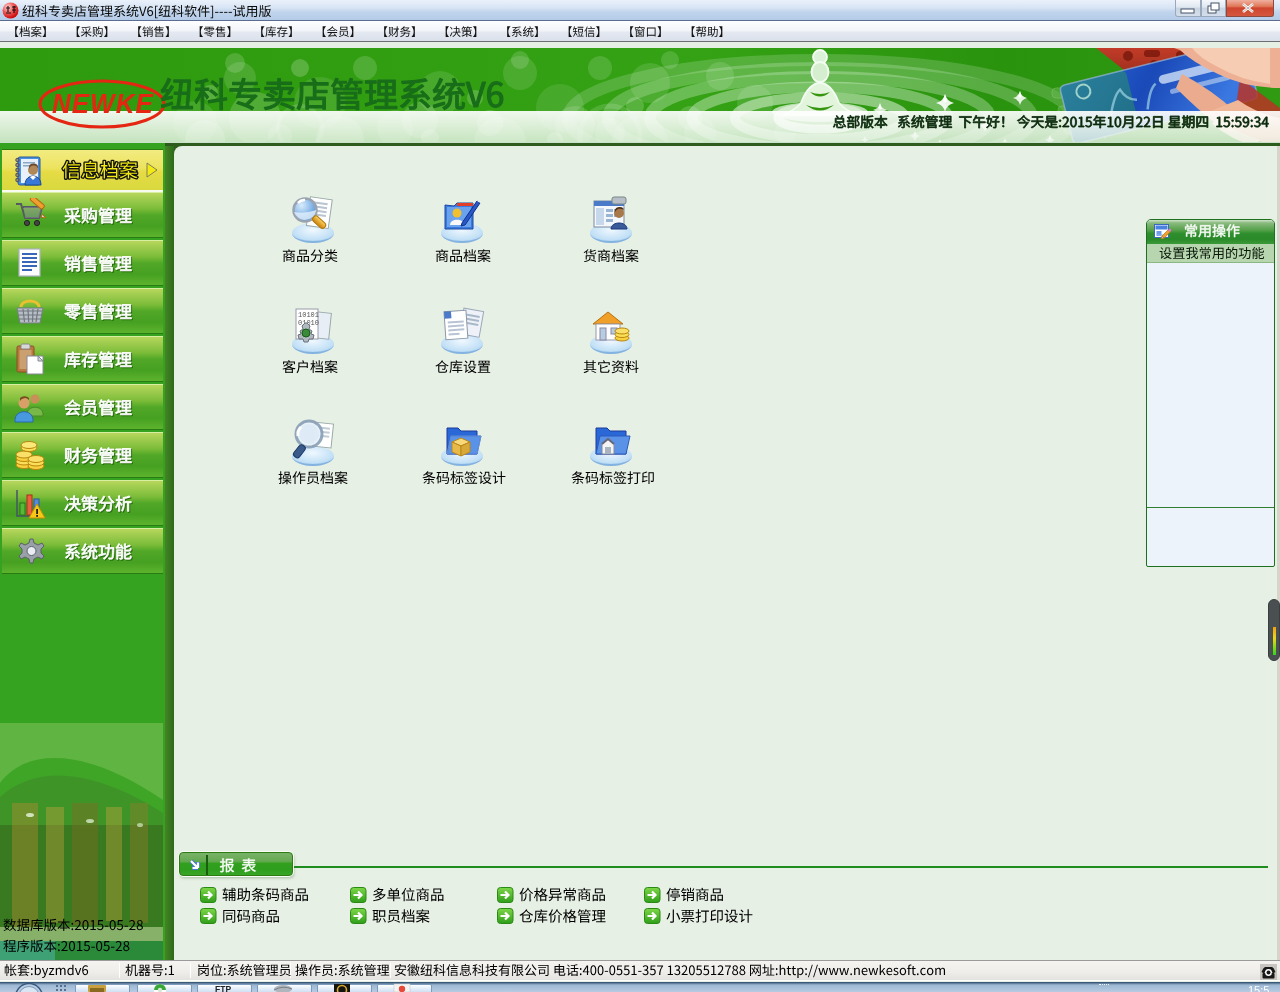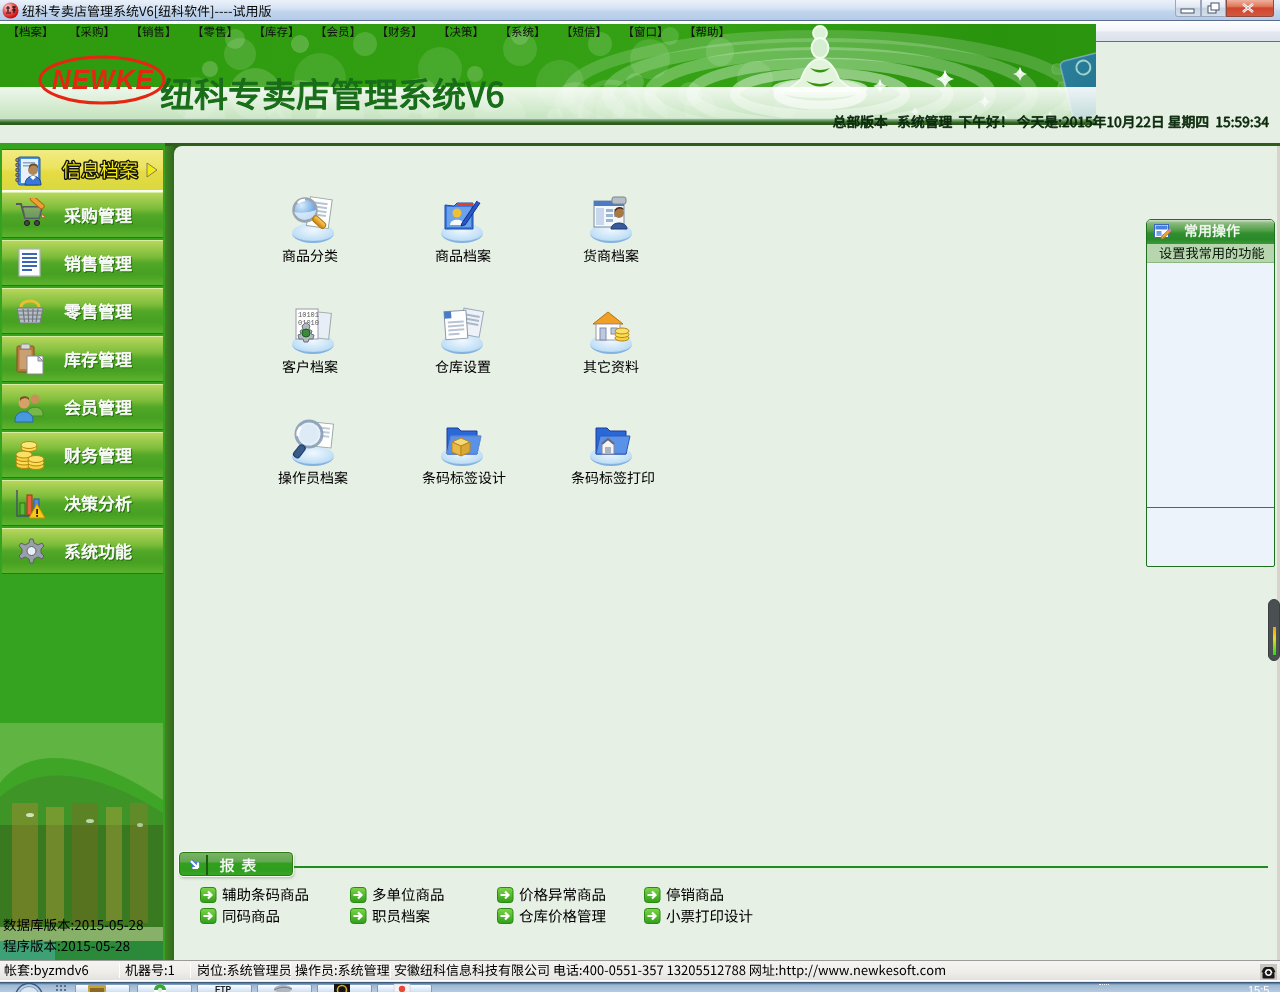--- a/index.html
+++ b/index.html
@@ -4,21 +4,21 @@
 html,body{width:1280px;height:992px;overflow:hidden;background:#000;
   font-family:"Liberation Sans",sans-serif;}
 #page{position:relative;width:1280px;height:992px;overflow:hidden;background:#e6efe3}
 .abs{position:absolute}
 #titlebar{left:0;top:0;width:1280px;height:21px;
   background:linear-gradient(#eaf1fa 0%,#d7e4f4 40%,#c0d4ec 60%,#b4cbe8 100%);
   border-bottom:1px solid #5a6c91}
 #menubar{left:0;top:21px;width:1280px;height:21px;
   background:linear-gradient(#fdfdfe 0%,#f2f4f9 45%,#e3e8f1 55%,#dbe1ec 100%);
   border-top:1px solid #fff;border-bottom:1px solid #6e6e6e}
-#banner{left:0;top:24px;width:1096px;height:101px;background:#fde047;overflow:hidden}
+#banner{left:0;top:48px;width:1280px;height:101px;background:#fde047;overflow:hidden}
 #infostrip{left:0;top:63px;width:1280px;height:31px;
   background:linear-gradient(rgba(255,255,255,.92),rgba(240,248,240,.78));}
 #darkband{left:0;top:94px;width:1280px;height:7px;
   background:linear-gradient(#f0f8f0 0%,#86b886 20%,#2d5c1d 70%,#2d5c1d 100%)}
 #bodybg{left:0;top:143px;width:1280px;height:817px;background:#2d5c1d}
 #gapcol{left:163px;top:146px;width:11px;height:814px;background:linear-gradient(90deg,#4a8a28,#2e6a1a)}
 #rightedge{left:1277px;top:146px;width:3px;height:814px;background:#d8d4cc}
 #leftedge{left:0;top:143px;width:2px;height:817px;background:#8a98a8}
 #content{left:174px;top:146px;width:1103px;height:814px;background:#e7f0e4;
   border-radius:8px 0 0 0}

